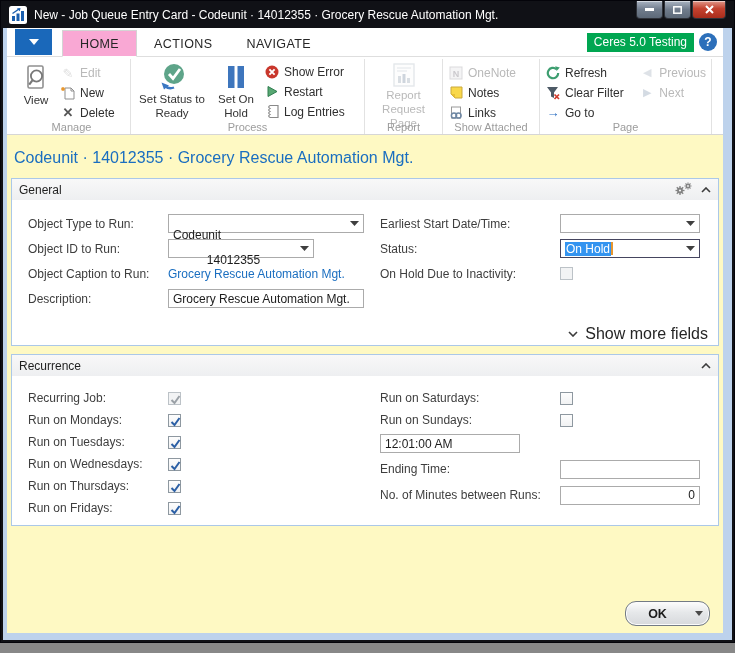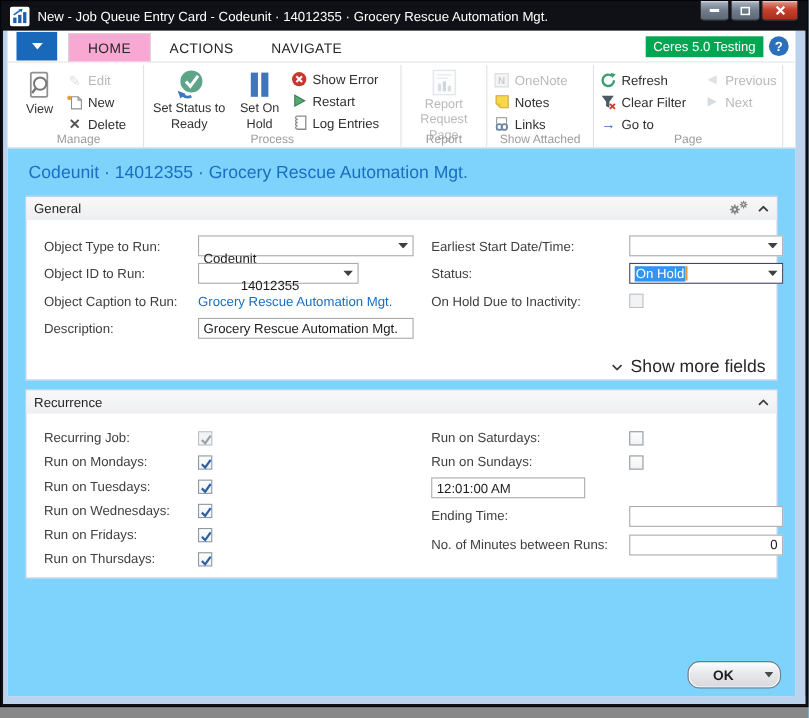--- a/index.html
+++ b/index.html
@@ -44,21 +44,21 @@
   .rl-icon { height:31px; display:flex; align-items:center; justify-content:center; }
   .rl-label { font-size:11.5px; color:#333; text-align:center; line-height:1.2; margin-top:1px; }
   .rcol { display:flex; flex-direction:column; gap:3px; padding-top:3px; }
   .rbtn-small { display:flex; align-items:center; gap:4px; height:17px; padding:0 3px;
     font-size:12px; color:#2f2f2f; white-space:nowrap; }
   .ri { width:16px; height:15px; flex:none; display:flex; align-items:center; justify-content:center; }
   .disabled, .disabled .rl-label { color:#b9b9b9 !important; }
   .disabled .ri, .disabled .rl-icon { opacity:.5; filter:grayscale(55%); }
   .glyph-i { font-size:13px; line-height:1; }
   
-  .body { flex:1; position:relative; padding:0 16px; background:#7dd3fc; }
+  .body { flex:1; position:relative; padding:0 4px; background:#fef9c3; }
   .page-heading { font-size:16px; color:#1a6ec0; padding:14px 0 11px 3px; font-weight:normal; }
   .fasttab { border:1px solid #abc8e8; margin-bottom:8px; background:#fff; }
   .ft-header { height:21px; display:flex; align-items:center; gap:8px; padding:0 7px;
     background:linear-gradient(#f8f8f8,#eeeff1); font-size:12px; color:#1f1f1f; }
   .ft-hspace { flex:1; }
   .ft-body { display:flex; padding:11px 6px 6px 16px; }
   .col-left { width:352px; flex:none; }
   .col-right { flex:1; }
   .frow { display:flex; align-items:center; height:25px; }
   .frow-r { height:22px; }
@@ -476,29 +476,29 @@
             </div>
             <div class="frow frow-r">
               <span class="flabel">Run on Wednesdays:</span>
               <span class="checkbox on">
                 <svg width="13" height="13" viewBox="0 0 13 13">
                     <polyline points="2.5,7 5.5,10 10.5,3" fill="none" stroke="currentColor" stroke-width="2"></polyline>
                   </svg>
               </span>
             </div>
             <div class="frow frow-r">
-              <span class="flabel">Run on Fridays:</span>
+              <span class="flabel">Run on Thursdays:</span>
               <span class="checkbox on">
                 <svg width="13" height="13" viewBox="0 0 13 13">
                     <polyline points="2.5,7 5.5,10 10.5,3" fill="none" stroke="currentColor" stroke-width="2"></polyline>
                   </svg>
               </span>
             </div>
             <div class="frow frow-r">
-              <span class="flabel">Run on Thursdays:</span>
+              <span class="flabel">Run on Fridays:</span>
               <span class="checkbox on">
                 <svg width="13" height="13" viewBox="0 0 13 13">
                     <polyline points="2.5,7 5.5,10 10.5,3" fill="none" stroke="currentColor" stroke-width="2"></polyline>
                   </svg>
               </span>
             </div>
           </div>
           <div class="col-right">
             <div class="frow frow-r">
               <span class="flabel">Run on Saturdays:</span>

